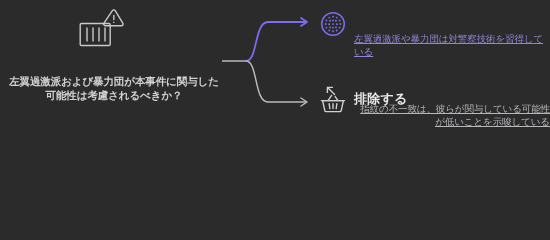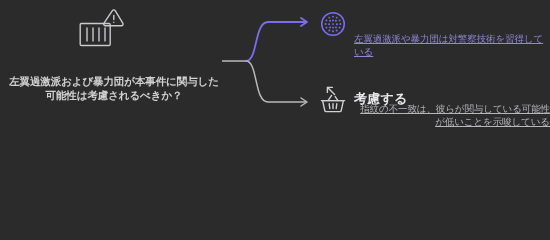--- a/index.html
+++ b/index.html
@@ -181,18 +181,18 @@
         <line x1="18.8" y1="19.8" x2="18.2" y2="24.6"></line>
 
         <line x1="10.2" y1="16.4" x2="13.6" y2="11.4"></line>
         <line x1="19.8" y1="16.4" x2="17.2" y2="12.6"></line>
 
         <line x1="16.6" y1="10.6" x2="9.6" y2="3.6"></line>
         <path d="M9.4 8.4 L9.4 3.4 L14.4 3.4"></path>
       </svg>
     </div>
 
-    <div class="branch-title">考慮する</div>
+    <div class="branch-title">排除する</div>
 
     <div class="branch-desc">指紋の不一致は、彼らが関与している可能性が低いことを示唆している</div>
   </div>
 
 </div>
 
 </body></html>

